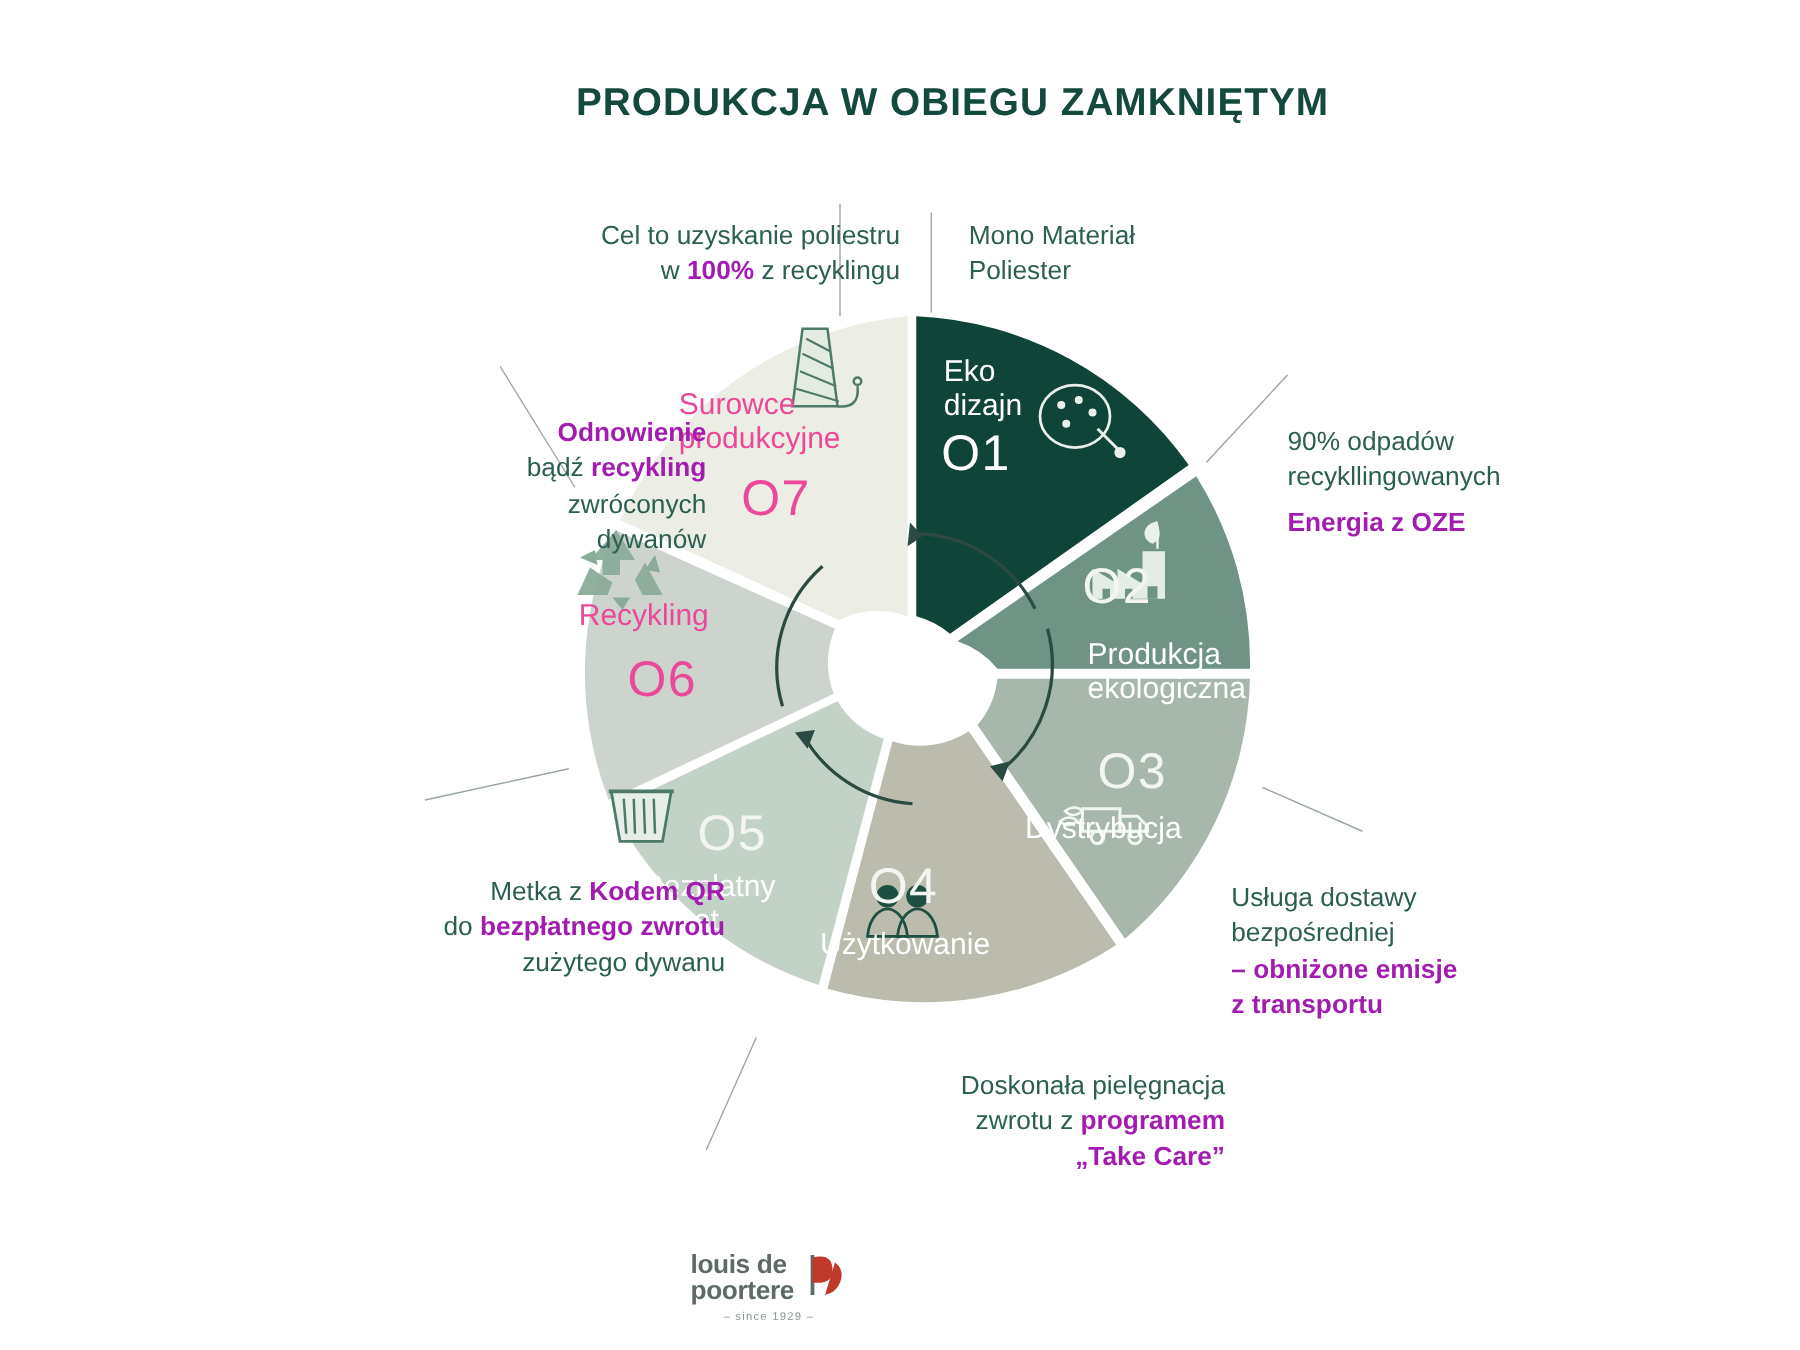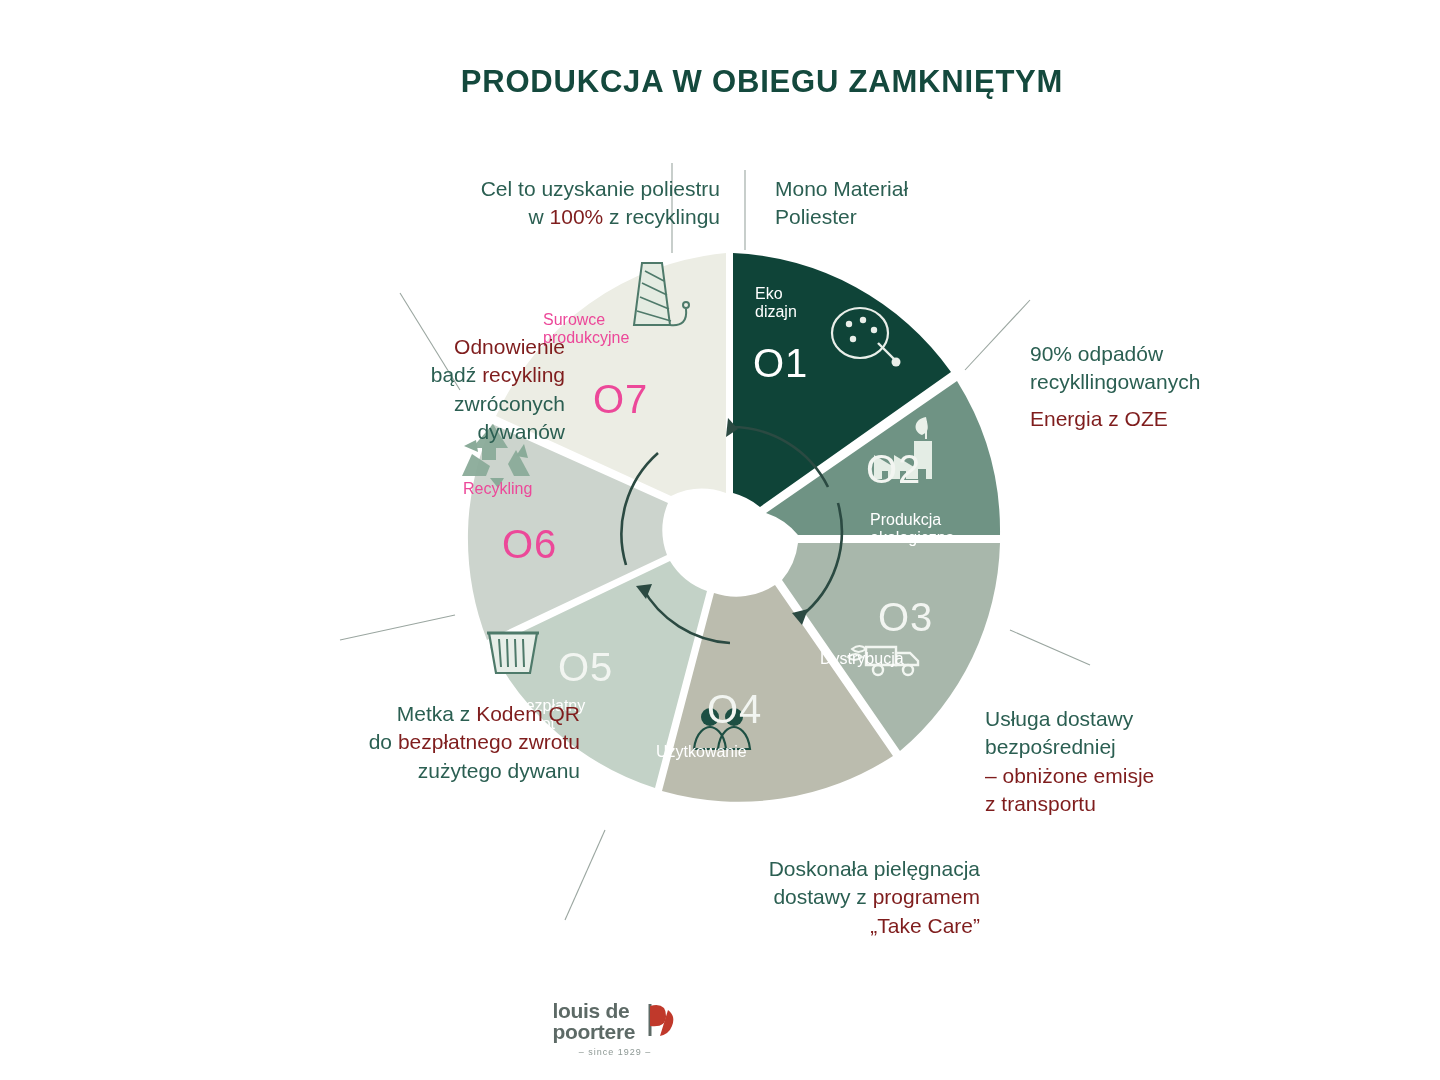--- a/index.html
+++ b/index.html
@@ -38,42 +38,42 @@
     width: 600px;
     height: 600px;
   }
   #wheel svg {
     display: block;
   }
 
   
   .seg-label {
     position: absolute;
-    font-size: 16px;
+    font-size: 24px;
     line-height: 1.12;
     white-space: pre-line;
   }
   .seg-num {
     position: absolute;
     font-size: 40px;
     font-weight: 300;
     letter-spacing: 1px;
   }
   .light-text { color: #ffffff; }
   .dark-text  { color: #ec4899; }
   .faint-text { color: #f2f5f1; }
 
   
   .callout {
     position: absolute;
     font-size: 21px;
     line-height: 1.35;
     color: #2b5f52;
   }
-  .callout b { font-weight: normal; color: #7f1d1d; }
+  .callout b { font-weight: bold; color: #a21caf; }
 
   .c1 { left: 775px; top: 175px; text-align: left; width: 300px; }
   .c2 { left: 1030px; top: 340px; text-align: left; width: 300px; }
   .c3 { left: 985px; top: 705px; text-align: left; width: 300px; }
   .c4 { left: 580px; top: 855px; width: 400px; text-align: right; }
   .c5 { left: 190px; top: 700px; width: 390px; text-align: right; }
   .c6 { left: 180px; top: 333px; width: 385px; text-align: right; }
   .c7 { left: 340px; top: 175px; width: 380px; text-align: right; }
 
   
@@ -259,21 +259,21 @@
   <div class="seg-num   light-text" style="left:323px; top:106px;">O1</div>
 
   <div class="seg-label light-text" style="left:440px; top:276px;">Produkcja
 ekologiczna</div>
   <div class="seg-num   faint-text" style="left:436px; top:212px;">O2</div>
 
   <div class="seg-label light-text" style="left:390px; top:415px;">Dystrybucja</div>
   <div class="seg-num   faint-text" style="left:448px; top:360px;">O3</div>
 
   <div class="seg-label light-text" style="left:226px; top:508px;">Użytkowanie</div>
-  <div class="seg-num   faint-text" style="left:265px; top:452px;margin-left:12px;">O4</div>
+  <div class="seg-num   faint-text" style="left:265px; top:452px;">O4</div>
 
   <div class="seg-label light-text" style="left:85px;  top:462px;">Bezpłatny
 Zwrot</div>
   <div class="seg-num   faint-text" style="left:128px; top:410px;">O5</div>
 
   <div class="seg-label dark-text" style="left:33px;  top:245px;">Recykling</div>
   <div class="seg-num   dark-text" style="left:72px;  top:287px;">O6</div>
 
   <div class="seg-label dark-text" style="left:113px; top:76px;">Surowce
 produkcyjne</div>
@@ -295,21 +295,21 @@
 <div class="callout c3">
   <div>Usługa dostawy</div>
   <div>bezpośredniej</div>
   <div><b>– obniżone emisje</b></div>
   <div><b>z transportu</b></div>
 </div>
 
 <div class="callout c4">
   <div>Doskonała pielęgnacja</div>
   <div>
-    <span>dostawy z </span><b>programem</b>
+    <span>zwrotu z </span><b>programem</b>
   </div>
   <div><b>„Take Care”</b></div>
 </div>
 
 <div class="callout c5">
   <div>
     <span>Metka z </span><b>Kodem QR</b>
   </div>
   <div>
     <span>do </span><b>bezpłatnego zwrotu</b>

